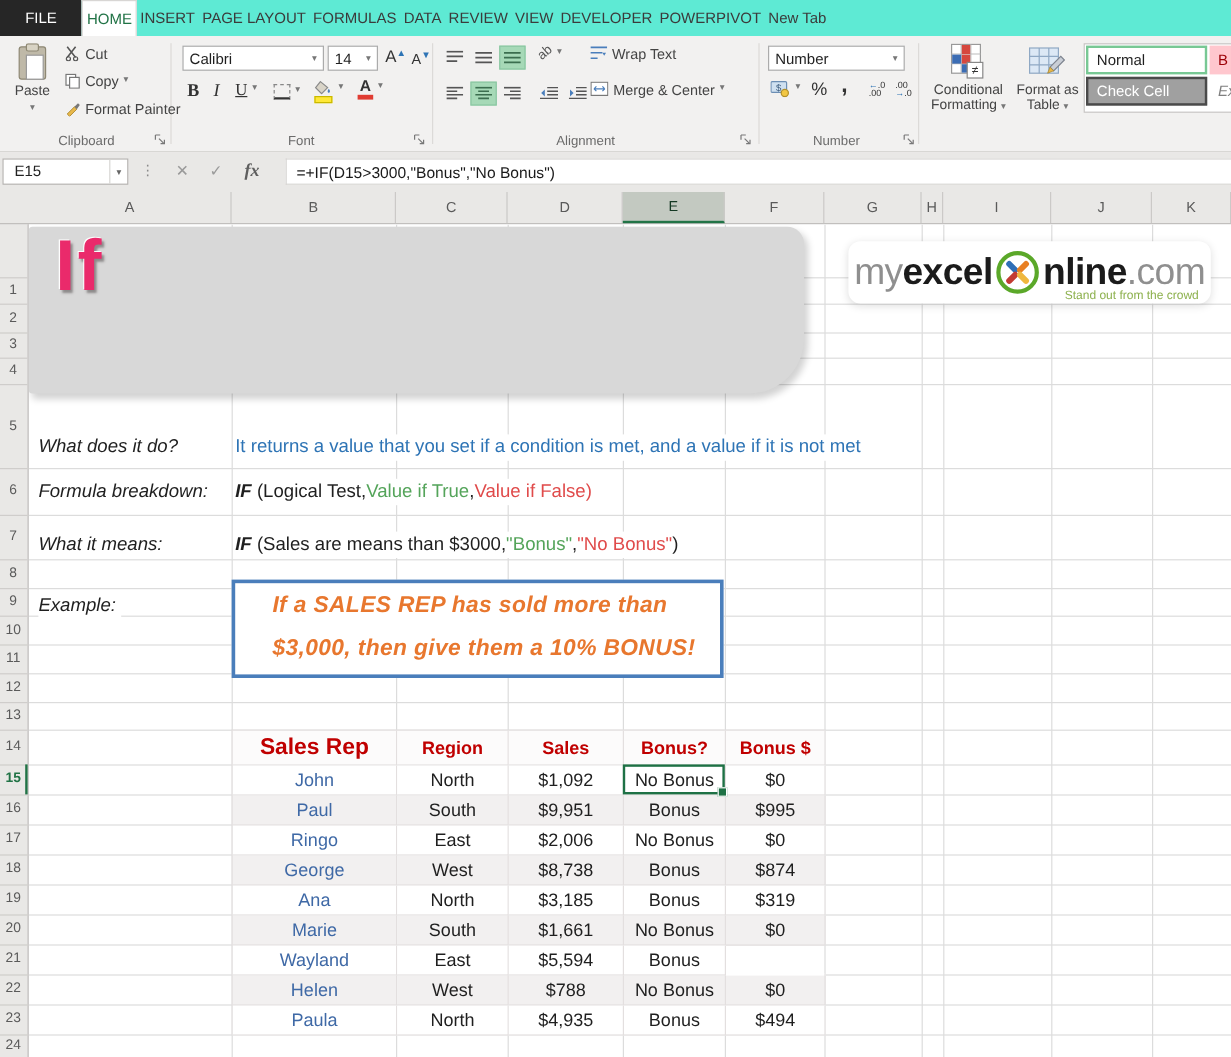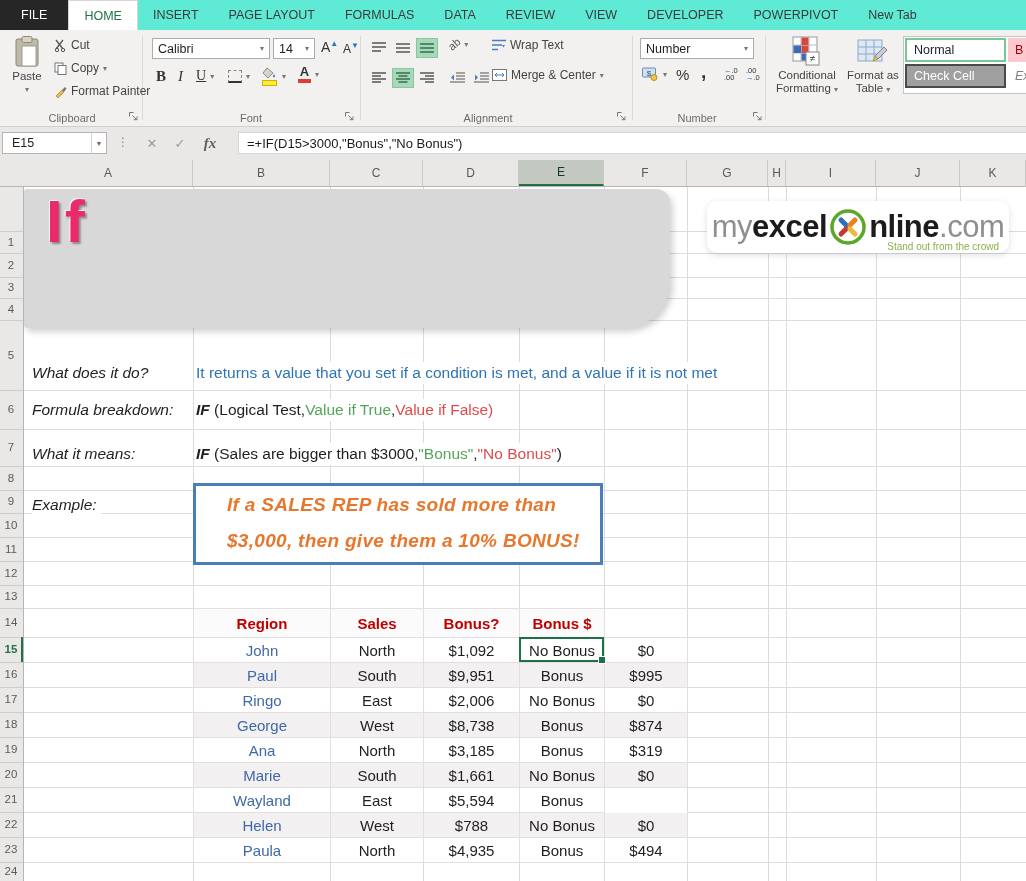--- a/index.html
+++ b/index.html
@@ -1,31 +1,31 @@
 <!DOCTYPE html>
 <html><head>
 <meta charset="utf-8">
 <style>
   html,body{margin:0;padding:0;background:#fff;}
   .app{position:relative;width:1026px;height:881px;overflow:hidden;background:#fff;
        font-family:"Liberation Sans","DejaVu Sans",sans-serif;color:#222;
        -webkit-font-smoothing:antialiased;}
   
   .tabbar{position:absolute;left:0;top:0;width:100%;height:30px;background:#5eead4;display:flex;}
-  .tab{padding:0 15px;display:flex;align-items:center;font-size:12.5px;color:#3b3b3b;cursor:pointer;white-space:nowrap;}
+  .tab{padding:0 3px;display:flex;align-items:center;font-size:12.5px;color:#3b3b3b;cursor:pointer;white-space:nowrap;}
   .tab.file{background:#262626;color:#fff;padding:0 21px;}
   .tab.active{background:#fff;color:#217346;border:1px solid #D8D6D4;border-bottom:none;position:relative;z-index:2;}
   
   .ribbon{position:absolute;left:0;top:30px;width:100%;height:96px;background:#F2F1F0;border-bottom:1px solid #D2D0CE;}
   .gsep{position:absolute;top:6px;bottom:6px;width:1px;background:#DCDAD8;}
   .grouplabel{position:absolute;bottom:2px;font-size:11px;color:#6b6b6b;text-align:center;transform:translateX(-50%);}
   .launcher{position:absolute;bottom:4px;width:11px;height:11px;cursor:pointer;}
   .combo{position:absolute;background:#fff;border:1px solid #ABABAB;font-size:12.5px;color:#1f1f1f;display:flex;align-items:center;padding:0 5px;height:21px;box-sizing:border-box;cursor:pointer;}
   .combo .arr{margin-left:auto;color:#777;font-size:8px;padding-left:5px;}
-  .rbtn{position:absolute;display:flex;align-items:center;gap:4px;font-size:12px;color:#444;cursor:pointer;white-space:nowrap;}
+  .rbtn{position:absolute;display:flex;gap:4px;font-size:12px;color:#444;cursor:pointer;white-space:nowrap;}
   .arr8{color:#777;font-size:8px;}
   .glyphB{font-family:"Liberation Serif",serif;font-weight:bold;font-size:15px;color:#333;}
   .glyphI{font-family:"Liberation Serif",serif;font-style:italic;font-size:15px;color:#333;}
   .glyphU{font-family:"Liberation Serif",serif;font-size:14px;color:#333;text-decoration:underline;}
   .hl{background:#A6D9B7;border:1px solid #8BC6A2;}
   .alignbtn{position:absolute;width:22px;height:20px;display:flex;align-items:center;justify-content:center;box-sizing:border-box;cursor:pointer;}
   .colorbar{display:block;width:13px;height:4px;margin-top:1px;}
   .bigbtn{position:absolute;display:flex;flex-direction:column;align-items:center;font-size:11.5px;color:#444;line-height:13px;cursor:pointer;text-align:center;}
   
   .gallery{position:absolute;left:903px;top:6px;width:130px;height:56px;background:#fff;border:1px solid #C6C4C2;overflow:hidden;}
@@ -502,34 +502,35 @@
         <div class="textline" style="top: 175px; left: 0px; right: 0px;">
           <span class="lab">What does it do?</span>
           <span class="cont"><span class="c-blue">It returns a value that you set if a condition is met, and a value if it is not met</span></span>
         </div>
         <div class="textline" style="top: 212px; left: 0px; right: 0px;">
           <span class="lab">Formula breakdown:</span>
           <span class="cont"><span class="c-if">IF </span><span class="c-plain">(Logical Test,</span><span class="c-green">Value if True</span><span class="c-plain">,</span><span class="c-red">Value if False</span><span class="c-red">)</span></span>
         </div>
         <div class="textline" style="top: 256px; left: 0px; right: 0px;">
           <span class="lab">What it means:</span>
-          <span class="cont"><span class="c-if">IF </span><span class="c-plain">(Sales are bigger than $3000,</span><span class="c-green">"Bonus"</span><span class="c-plain">,</span><span class="c-red">"No Bonus"</span><span class="c-plain">)</span></span>
+          <span class="cont"><span class="c-if">IF </span><span class="c-plain">(Sales are means than $3000,</span><span class="c-green">"Bonus"</span><span class="c-plain">,</span><span class="c-red">"No Bonus"</span><span class="c-plain">)</span></span>
         </div>
         <div class="textline" style="top: 307px; left: 0px; right: 0px;">
           <span class="lab">Example:</span>
         </div>
       </div>
 
     <div class="notebox">
       <div class="noteline" style="top:8px">If a SALES REP has sold more than</div>
       <div class="noteline" style="top:44px">$3,000, then give them a 10% BONUS!</div>
     </div>
 
     <div class="xtable">
         <div class="xrow hdr">
+          <div class="xcell first">Sales Rep</div>
           <div class="xcell">Region</div>
           <div class="xcell">Sales</div>
           <div class="xcell">Bonus?</div>
           <div class="xcell">Bonus $</div>
         </div>
         <div class="xrow" style="height: 25px;">
           <div class="xcell name" style="height: 24px;">John</div>
           <div class="xcell" style="height: 24px;">North</div>
           <div class="xcell" style="height: 24px;">$1,092</div>
           <div class="xcell" style="height: 24px;">No Bonus</div>

